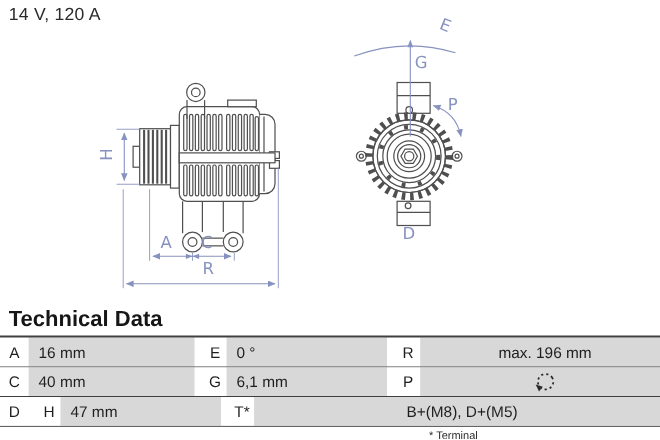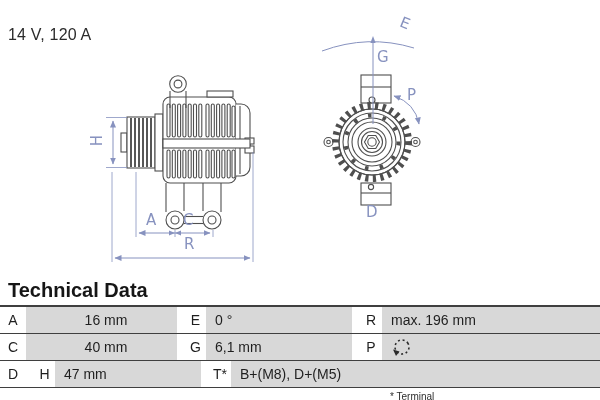--- a/index.html
+++ b/index.html
@@ -2,21 +2,21 @@
 <html><head>
 <meta charset="utf-8">
 <style>
   html,body{margin:0;padding:0;background:#ffffff;}
   .screen{
     position:relative;width:600px;height:400px;background:#ffffff;overflow:hidden;
     font-family:"Liberation Sans","DejaVu Sans",sans-serif;color:#252525;
   }
   .title{
     position:absolute;left:8px;top:5px;font-size:16px;font-weight:500;
-    letter-spacing:0.2px;color:#2b2b2b;margin-top:21px;
+    letter-spacing:0.2px;color:#2b2b2b;
   }
   .diagram{position:absolute;left:0;top:0;width:600px;height:278px;}
   .diagram svg{position:absolute;left:0;top:0;}
   .dim-label{
     position:absolute;color:#8792bf;font-size:15px;line-height:15px;
     font-family:"DejaVu Sans",sans-serif;
   }
   .dim-H{left:92px;top:133px;transform:rotate(-90deg);}
   .dim-A{left:146px;top:213px;}
   .dim-C{left:183px;top:213px;}
@@ -24,23 +24,23 @@
   .dim-E{left:400px;top:16px;transform:rotate(22deg);}
   .dim-G{left:377px;top:50px;}
   .dim-P{left:407px;top:88px;}
   .dim-D{left:366px;top:205px;}
   .tech{position:absolute;left:0;top:279px;width:600px;}
   .tech-heading{margin:0 0 3px 8px;font-size:20px;font-weight:bold;color:#161616;}
   .ttable{border-top:2px solid #3f3f3f;width:600px;}
   .trow{display:flex;height:26px;border-bottom:1px solid #3f3f3f;font-size:14px;line-height:26px;}
   .tkey{background:#ffffff;text-align:center;color:#1f1f1f;}
   .tval{background:#d8d8d8;padding-left:9px;color:#1f1f1f;white-space:nowrap;overflow:hidden;}
-  .k1{width:26px;} .v1{width:142px;text-align:center;}
+  .k1{width:26px;} .v1{width:142px;}
   .k2{width:21px;} .v2{width:137px;}
-  .k3{width:22px;} .v3{flex:1;}
+  .k3{width:22px;} .v3{flex:1;text-align:center;}
   .tgap{width:8px;background:#ffffff;}
   .footnote{margin:3px 0 0 390px;font-size:10px;color:#2d2d2d;}
   .rot-icon{display:inline-block;vertical-align:middle;margin-top:-3px;}
 </style>
 </head>
 <body>
 
 <div class="screen">
 
   <div class="title">14 V, 120 A</div>

